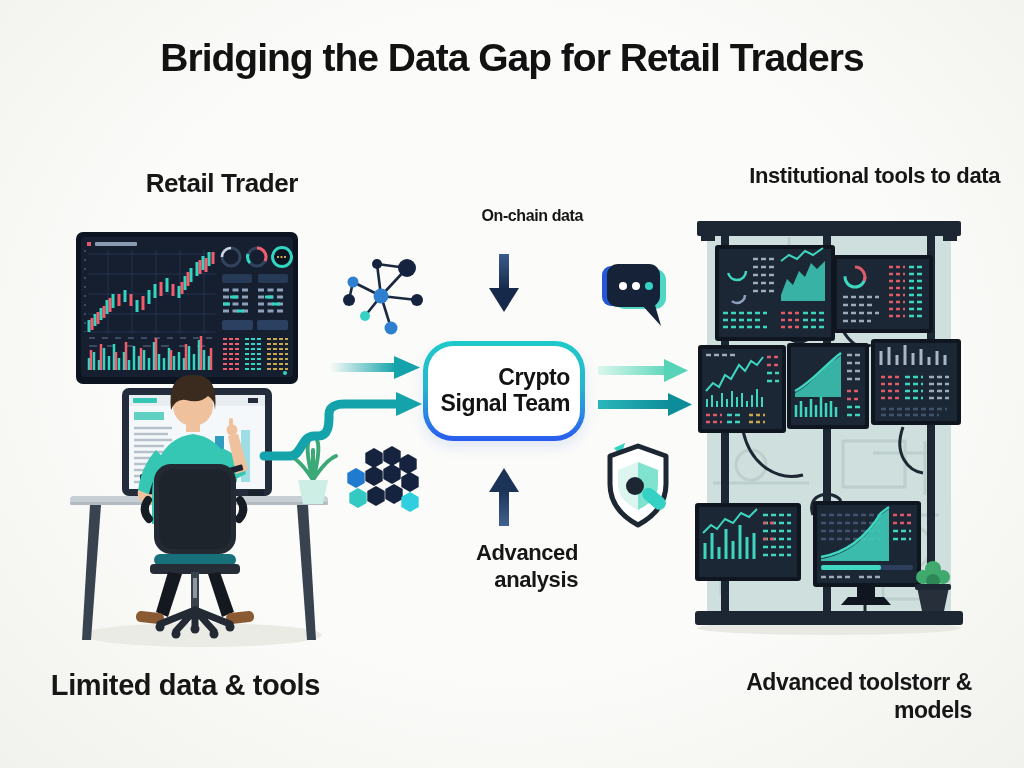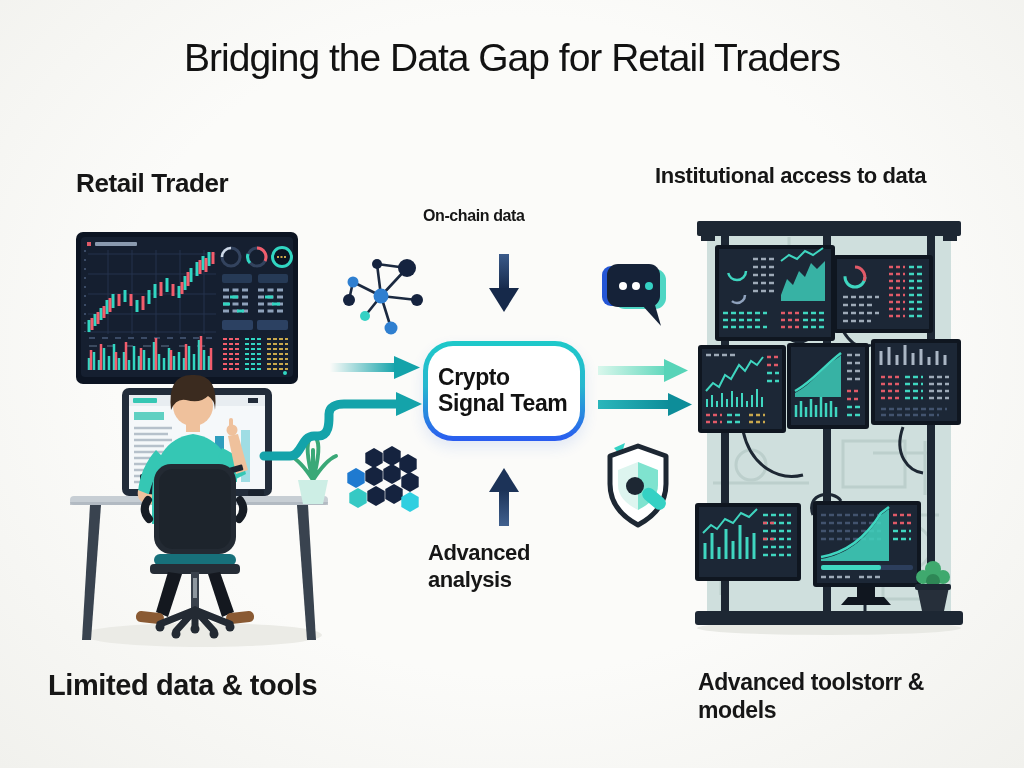--- a/index.html
+++ b/index.html
@@ -3,36 +3,36 @@
 <meta charset="utf-8">
 <style>
   html,body{margin:0;padding:0}
   body{
     width:1024px;height:768px;overflow:hidden;
     font-family:"Liberation Sans",sans-serif;
     background:radial-gradient(ellipse at 50% 45%, #fbfbf9 55%, #f1f1ed 100%);
     position:relative;color:#141414;
   }
   .abs{position:absolute}
-  .lbl{font-weight:bold;color:#161616;text-align:left;letter-spacing:-0.4px;line-height:1.22}
-  #title{left:0;top:36px;width:1024px;font-size:39px;font-weight:normal;text-align:center;letter-spacing:-1px;color:#121212}
+  .lbl{font-weight:bold;color:#161616;text-align:right;letter-spacing:-0.4px;line-height:1.22}
+  #title{left:0;top:36px;width:1024px;font-size:39px;font-weight:bold;text-align:center;letter-spacing:-1px;color:#121212}
   #retail-heading{left:76px;top:168px;width:222px;font-size:26px}
   #institutional-heading{left:655px;top:163px;width:345px;font-size:22px}
   #onchain-label{left:423px;top:206px;width:160px;font-size:16px}
   #sentiment-label{left:428px;top:540px;width:150px;font-size:22px}
   #limited-caption{left:48px;top:668px;width:272px;font-size:29px}
   #advanced-caption{left:698px;top:668px;width:274px;font-size:23px}
   #team-box{
     left:423px;top:341px;width:162px;height:100px;border-radius:30px;
     background:linear-gradient(180deg,#1ec9c9 0%,#27b7cf 45%,#2a5bf0 100%);
     padding:5px;box-sizing:border-box;box-shadow:0 6px 14px rgba(40,100,220,.12);
   }
   #team-box .inner{
     width:100%;height:100%;background:#ffffff;border-radius:25px;
-    display:flex;align-items:center;justify-content:center;text-align:left;
+    display:flex;align-items:center;justify-content:center;text-align:right;
     font-weight:bold;font-size:23px;line-height:1.12;color:#121212;padding:0 10px;box-sizing:border-box;
     letter-spacing:-0.4px;
   }
   svg{display:block}
   
   .cable{stroke:#1d2733;stroke-width:3;fill:none}
   .d1{stroke:#3fd6c0;stroke-width:2.4;stroke-dasharray:5 3;fill:none}
   .d2{stroke:#c3cfdd;stroke-width:2.4;stroke-dasharray:5 3;fill:none;opacity:.78}
   .d3{stroke:#e05a68;stroke-width:2.4;stroke-dasharray:4 3;fill:none}
   .d4{stroke:#42536e;stroke-width:2.4;stroke-dasharray:5 3;fill:none}
@@ -41,21 +41,21 @@
   .ar{fill:#3fd6c0;opacity:.8}
   .frm{fill:#0f1620}
   .scr{fill:#1c2736}
   .bgl{stroke:#bccfcc;stroke-width:3;fill:none}
 </style>
 </head>
 <body>
 
 <div id="title" class="abs">Bridging the Data Gap for Retail Traders</div>
 <div id="retail-heading" class="abs lbl">Retail Trader</div>
-<div id="institutional-heading" class="abs lbl">Institutional access to data</div>
+<div id="institutional-heading" class="abs lbl">Institutional tools to data</div>
 <div id="onchain-label" class="abs lbl">On-chain data</div>
 <div id="sentiment-label" class="abs lbl">Advanced analysis</div>
 <div id="limited-caption" class="abs lbl">Limited data &amp; tools</div>
 <div id="advanced-caption" class="abs lbl">Advanced toolstorr &amp; models</div>
 
 <div id="team-box" class="abs">
   <div class="inner">Crypto Signal Team</div>
 </div>
 
 <svg class="abs" style="left:76px;top:232px" width="222" height="152" viewBox="0 0 222 152">

